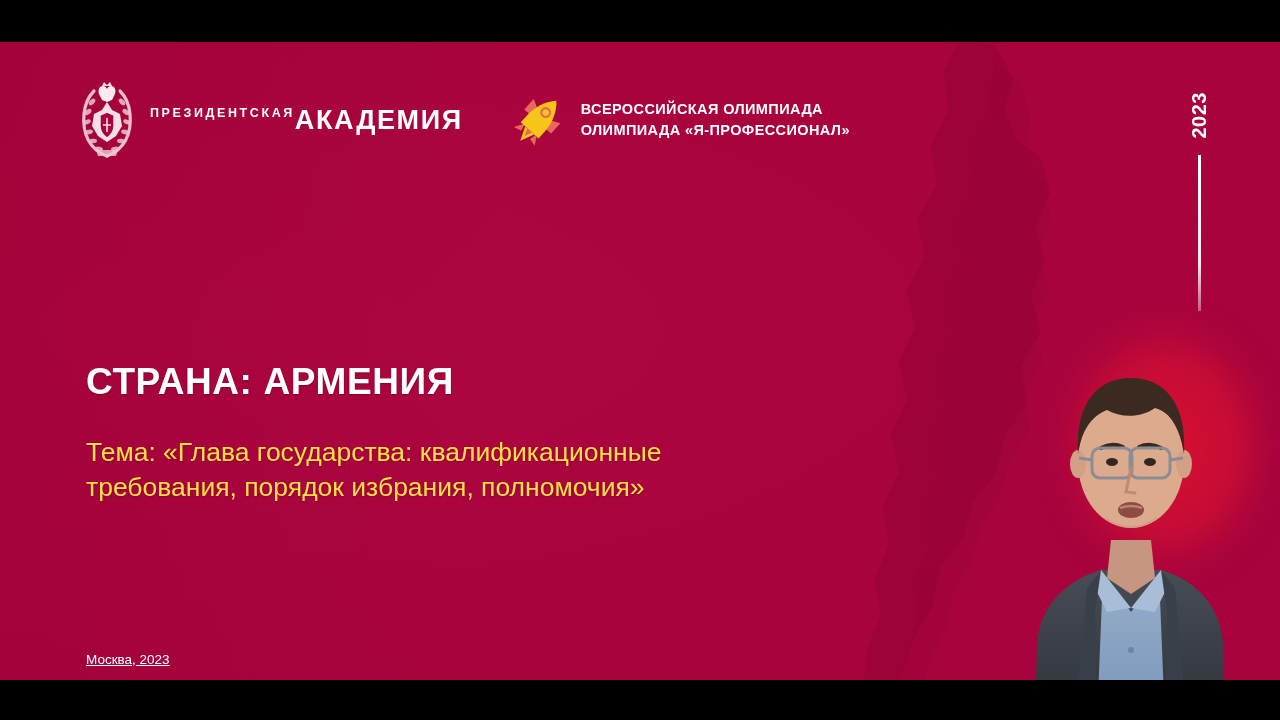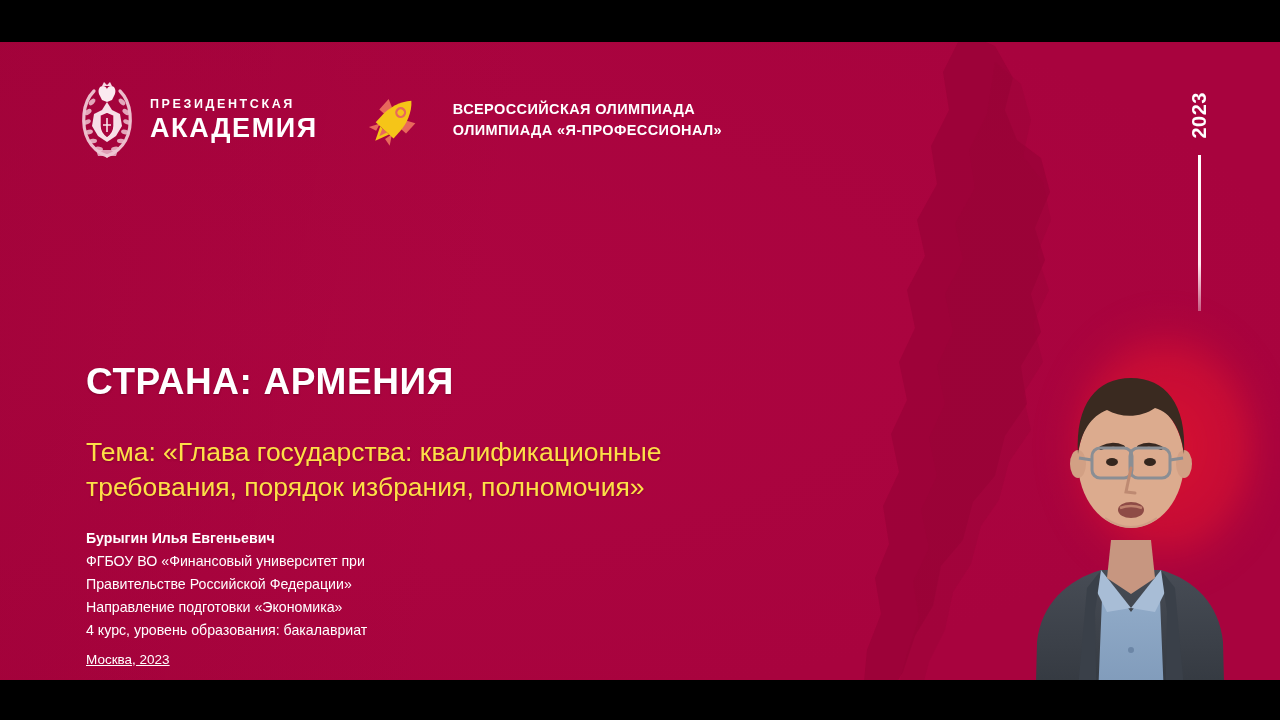--- a/index.html
+++ b/index.html
@@ -98,21 +98,20 @@
   }
   #academy-emblem {
     width: 58px;
     height: 80px;
     flex: 0 0 auto;
   }
   #academy-emblem svg { display: block; width: 100%; height: 100%; }
 
   #academy-wordmark {
     display: flex;
-    flex-direction: column;
     justify-content: space-between;
     color: #FFFFFF;
     line-height: 1;
   }
   #academy-line1 {
     font-size: 12.5px;
     font-weight: bold;
     letter-spacing: 2.6px;
     margin-bottom: 5px;
     white-space: nowrap;
@@ -120,21 +119,21 @@
   #academy-line2 {
     font-size: 27px;
     font-weight: bold;
     letter-spacing: 1.6px;
     white-space: nowrap;
   }
 
   #olympiad-lockup {
     display: flex;
     align-items: center;
-    gap: 31px;
+    gap: 14px;
     margin-left: 48px;
   }
   #rocket-icon {
     width: 56px;
     height: 56px;
     flex: 0 0 auto;
   }
   #rocket-icon svg { display: block; width: 100%; height: 100%; }
 
   #olympiad-wordmark {
@@ -336,27 +335,20 @@
     </div>
 
     <div id="year-marker">
       <div id="year-label">2023</div>
       <div id="year-rule"></div>
     </div>
 
     <div id="content">
       <h1 id="country-title">СТРАНА: АРМЕНИЯ</h1>
       <p id="topic">Тема: «Глава государства: квалификационные требования, порядок избрания, полномочия»</p>
-      <div id="author-block">
-        <span id="author-name">Бурыгин Илья Евгеньевич</span>
-        <span class="author-line">ФГБОУ ВО «Финансовый университет при</span>
-        <span class="author-line">Правительстве Российской Федерации»</span>
-        <span class="author-line">Направление подготовки «Экономика»</span>
-        <span class="author-line">4 курс, уровень образования: бакалавриат</span>
-      </div>
     </div>
 
     <div id="city-year">Москва, 2023</div>
 
     <div id="presenter">
       <svg viewBox="0 0 305 410" xmlns="http://www.w3.org/2000/svg">
         <defs>
           <linearGradient id="jacketGrad" x1="0" y1="0" x2="0" y2="1">
             <stop offset="0%" stop-color="#474C55"></stop>
             <stop offset="100%" stop-color="#2F343B"></stop>

